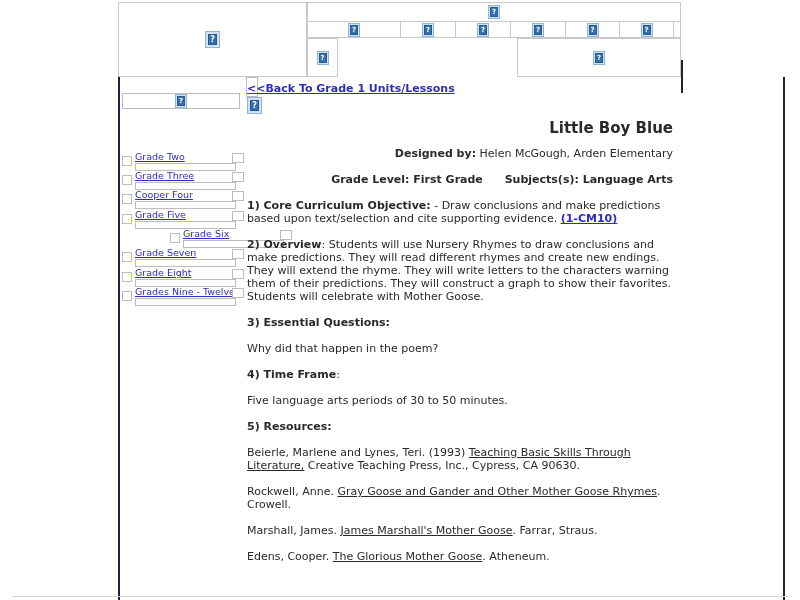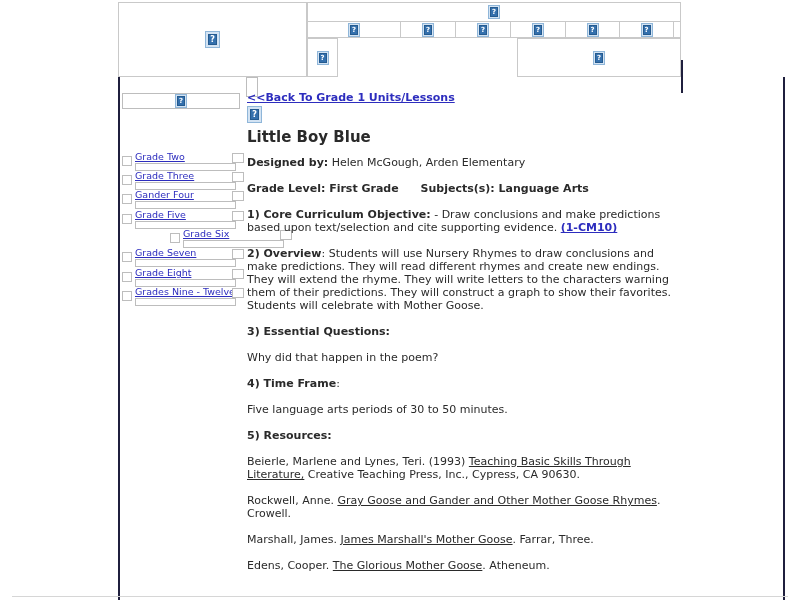--- a/index.html
+++ b/index.html
@@ -33,22 +33,22 @@
 
   
   .siderow { position: absolute; left: 122px; width: 126px; height: 19px; }
   .mini { position: absolute; background: #fff; border: 1px solid #bdbdbd; }
   .mini.l { left: 0; top: 5px; width: 10px; height: 10px; }
   .mini.r { left: 110px; top: 2px; width: 12px; height: 10px; }
   .siderow a.lnk { position: absolute; left: 13px; top: 0; font-size: 9.5px; white-space: nowrap; }
   .wbox { position: absolute; left: 13px; top: 11px; width: 101px; height: 8px; background: #fff; border: 1px solid #bdbdbd; }
 
   
-  .content { position: absolute; left: 247px; top: 91px; width: 426px; line-height: 13px; }
-  .content .center { text-align: left; }
+  .content { position: absolute; left: 247px; top: 82px; width: 426px; line-height: 13px; }
+  .content .center { text-align: right; }
   .content .title { font-size: 15px; font-weight: bold; line-height: 18px; margin-top: 5px; }
   .content p { margin-top: 13px; }
   .content .designed { margin-top: 10px; }
   .content .gradeline { margin-top: 13px; font-weight: bold; }
   .content .gradeline .sub { margin-left: 18px; }
   b.lbl { font-weight: bold; }
   .utitle { text-decoration: underline; }
   .cicon { margin-top: 2px; }
 </style>
 </head>
@@ -134,21 +134,21 @@
     <span class="wbox" style="top:12px;"></span>
   </div>
   <div class="siderow" style="top:170px;">
     <span class="mini l"></span>
     <a class="lnk">Grade Three</a>
     <span class="mini r"></span>
     <span class="wbox" style="top:12px;"></span>
   </div>
   <div class="siderow" style="top:189px;">
     <span class="mini l"></span>
-    <a class="lnk">Gander Four</a>
+    <a class="lnk">Cooper Four</a>
     <span class="mini r"></span>
     <span class="wbox" style="top:12px;"></span>
   </div>
   <div class="siderow" style="top:209px;padding-left:46px;">
     <span class="mini l"></span>
     <a class="lnk">Grade Five</a>
     <span class="mini r"></span>
     <span class="wbox" style="top:12px;"></span>
   </div>
   <div class="siderow" style="top:228px;margin-left:48px;">
@@ -209,17 +209,17 @@
     <p><b class="lbl">3) Essential Questions:</b></p>
     <p>Why did that happen in the poem?</p>
 
     <p><b class="lbl">4) Time Frame</b><span>:</span></p>
     <p>Five language arts periods of 30 to 50 minutes.</p>
 
     <p><b class="lbl">5) Resources:</b></p>
 
     <p><span>Beierle, Marlene and Lynes, Teri. (1993) </span><span class="utitle">Teaching Basic Skills Through Literature,</span><span> Creative Teaching Press, Inc., Cypress, CA 90630.</span></p>
     <p><span>Rockwell, Anne. </span><span class="utitle">Gray Goose and Gander and Other Mother Goose Rhymes</span><span>. Crowell.</span></p>
-    <p><span>Marshall, James. </span><span class="utitle">James Marshall's Mother Goose</span><span>. Farrar, Three.</span></p>
+    <p><span>Marshall, James. </span><span class="utitle">James Marshall's Mother Goose</span><span>. Farrar, Straus.</span></p>
     <p><span>Edens, Cooper. </span><span class="utitle">The Glorious Mother Goose</span><span>. Atheneum.</span></p>
   </div>
 
 </div>
 
 </body></html>

